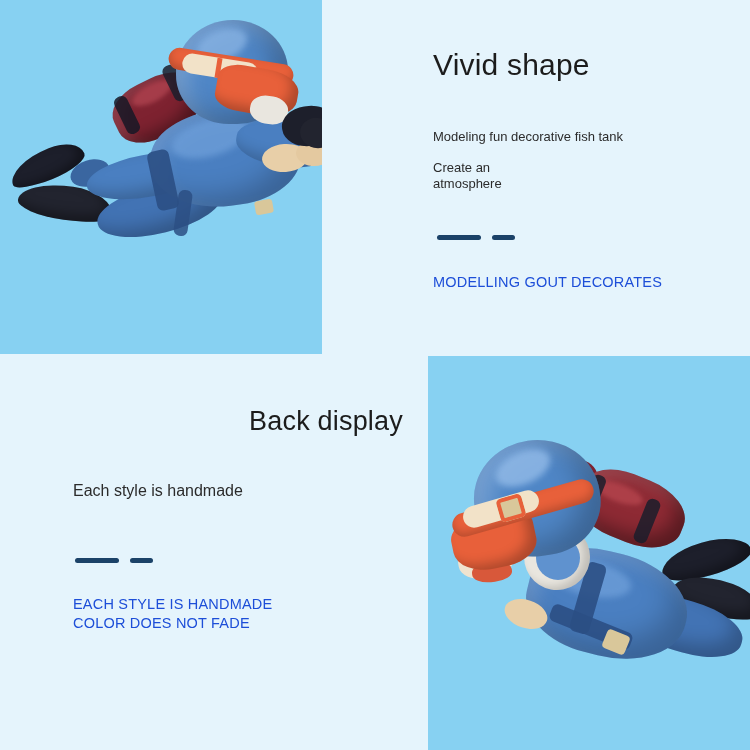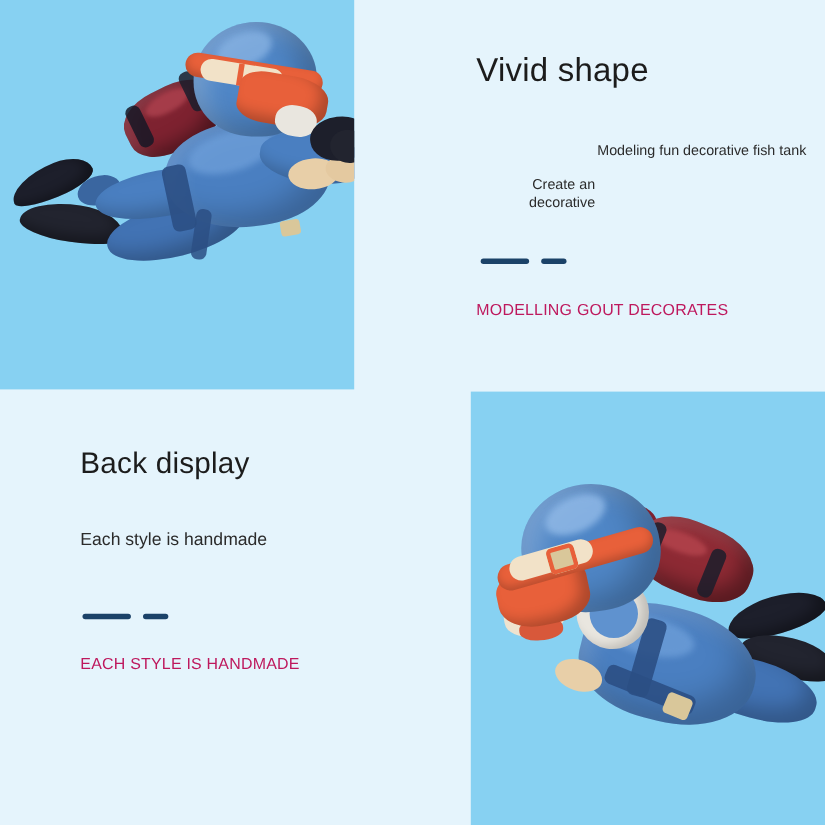--- a/index.html
+++ b/index.html
@@ -401,36 +401,36 @@
   }
   .dash {
     display: block;
     height: 5px;
     border-radius: 3px;
     background: #1b4268;
   }
   .dash-long { width: 44px; }
   .dash-short { width: 23px; }
   .caption {
-    color: #be185d;
+    color: #1d4ed8;
     line-height: 1.32;
     letter-spacing: .2px;
   }
   .caption-line { display: block; white-space: nowrap; }
 
   
   #text-top-right .headline { font-size: 30px; }
-  #text-top-right .sub-line { font-size: 13px; text-align: right; }
+  #text-top-right .sub-line { font-size: 13px; }
   #text-top-right .sub-1 { margin-top: 48px; }
   #text-top-right .sub-2 { margin-top: 16px; width: 108px; }
   #text-top-right .dash-row { margin-top: 44px; margin-left: 4px; }
   #text-top-right .caption { margin-top: 33px; font-size: 14.5px; }
 
   
-  #text-bottom-left .headline { font-size: 27px; }
+  #text-bottom-left .headline { font-size: 27px; text-align: right; }
   #text-bottom-left .sub-line { font-size: 16px; }
   #text-bottom-left .sub-1 { margin-top: 45px; }
   #text-bottom-left .sub-2 { margin-top: 16px; }
   #text-bottom-left .dash-row { margin-top: 57px; margin-left: 2px; }
   #text-bottom-left .caption { margin-top: 32px; font-size: 14.5px; }
 </style>
 </head>
 <body>
 
 <div class="page">
@@ -464,21 +464,21 @@
       <span class="part hand-2"></span>
       <span class="part glove-1"></span>
       <span class="part glove-2"></span>
     </div>
   </div>
 
   <div class="text-block" id="text-top-right">
     <h2 class="headline">Vivid shape</h2>
     <div class="sub-list">
       <div class="sub-line sub-1">Modeling fun decorative fish tank</div>
-      <div class="sub-line sub-2">Create an decorative</div>
+      <div class="sub-line sub-2">Create an atmosphere</div>
     </div>
     <div class="dash-row">
       <span class="dash dash-long"></span>
       <span class="dash dash-short"></span>
     </div>
     <div class="caption">
       <span class="caption-line">MODELLING GOUT DECORATES</span>
     </div>
   </div>
 
@@ -486,20 +486,21 @@
     <h2 class="headline">Back display</h2>
     <div class="sub-list">
       <div class="sub-line sub-1">Each style is handmade</div>
     </div>
     <div class="dash-row">
       <span class="dash dash-long"></span>
       <span class="dash dash-short"></span>
     </div>
     <div class="caption">
       <span class="caption-line">EACH STYLE IS HANDMADE</span>
+      <span class="caption-line">COLOR DOES NOT FADE</span>
     </div>
   </div>
 
   <div class="photo-panel" id="panel-bottom-right">
     <div class="diver" id="diver-back">
       <span class="part fin-1"></span>
       <span class="part tank-valve"></span>
       <span class="part tank-main"></span>
       <span class="part tank-hl"></span>
       <span class="part tank-band-1"></span>

